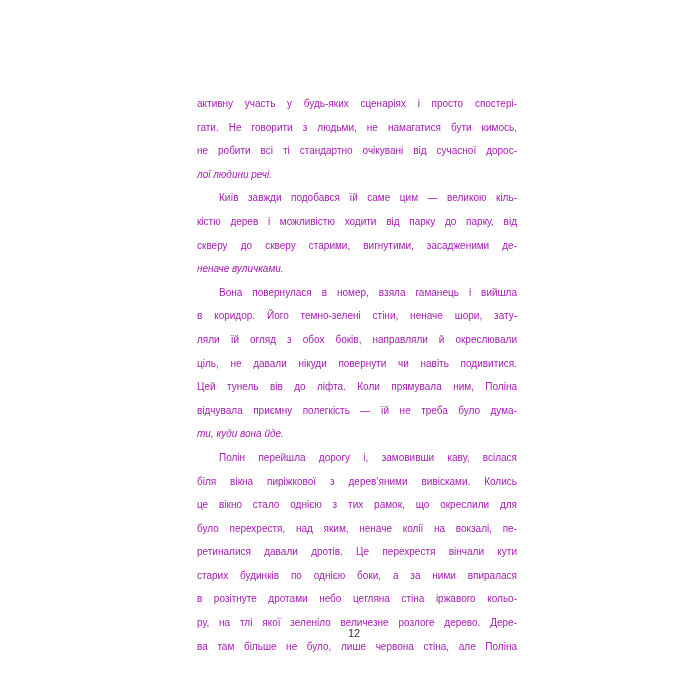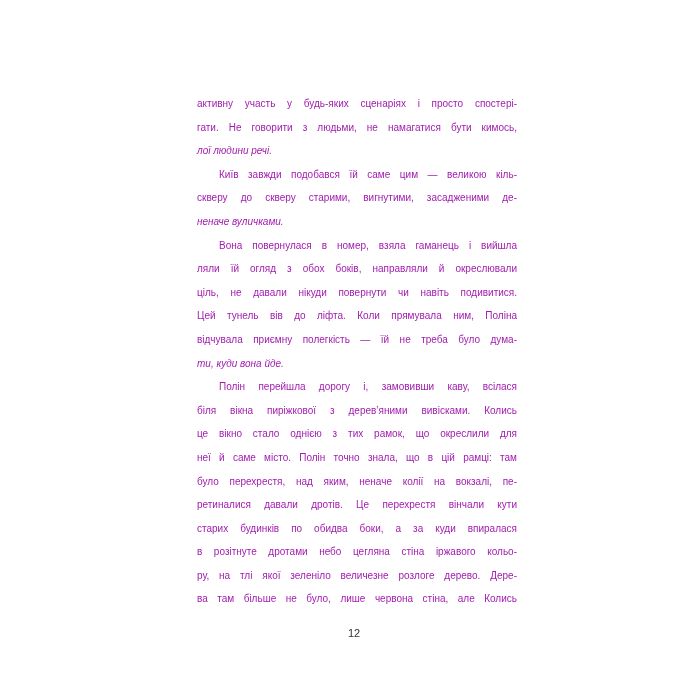--- a/index.html
+++ b/index.html
@@ -57,39 +57,41 @@
     }
   </style>
 </head>
 <body>
 
 <div class="page">
   <div class="text-block">
 
     <span class="line">активну участь у будь-яких сценаріях і просто спостері-</span>
     <span class="line">гати. Не говорити з людьми, не намагатися бути кимось,</span>
+    <span class="line">не робити всі ті стандартно очікувані від сучасної дорос-</span>
     <span class="line last">лої людини речі.</span>
 
     <span class="line indent">Київ завжди подобався їй саме цим — великою кіль-</span>
+    <span class="line">кістю дерев і можливістю ходити від парку до парку, від</span>
     <span class="line">скверу до скверу старими, вигнутими, засадженими де-</span>
     <span class="line last">неначе вуличками.</span>
 
     <span class="line indent">Вона повернулася в номер, взяла гаманець і вийшла</span>
+    <span class="line">в коридор. Його темно-зелені стіни, неначе шори, зату-</span>
     <span class="line">ляли їй огляд з обох боків, направляли й окреслювали</span>
     <span class="line">ціль, не давали нікуди повернути чи навіть подивитися.</span>
     <span class="line">Цей тунель вів до ліфта. Коли прямувала ним, Поліна</span>
     <span class="line">відчувала приємну полегкість — їй не треба було дума-</span>
     <span class="line last">ти, куди вона йде.</span>
 
     <span class="line indent">Полін перейшла дорогу і, замовивши каву, всілася</span>
     <span class="line">біля вікна пиріжкової з дерев’яними вивісками. Колись</span>
     <span class="line">це вікно стало однією з тих рамок, що окреслили для</span>
-    <span class="line">неї й саме місто. Полін точно знала, що в цій рамці: там</span>
     <span class="line">було перехрестя, над яким, неначе колії на вокзалі, пе-</span>
     <span class="line">ретиналися давали дротів. Це перехрестя вінчали кути</span>
-    <span class="line">старих будинків по обидва боки, а за куди впиралася</span>
+    <span class="line">старих будинків по однією боки, а за ними впиралася</span>
     <span class="line">в розітнуте дротами небо цегляна стіна іржавого кольо-</span>
     <span class="line">ру, на тлі якої зеленіло величезне розлоге дерево. Дере-</span>
-    <span class="line">ва там більше не було, лише червона стіна, але Колись</span>
+    <span class="line">ва там більше не було, лише червона стіна, але Поліна</span>
   </div>
 
   <div class="page-number">12</div>
 </div>
 
 </body></html>

